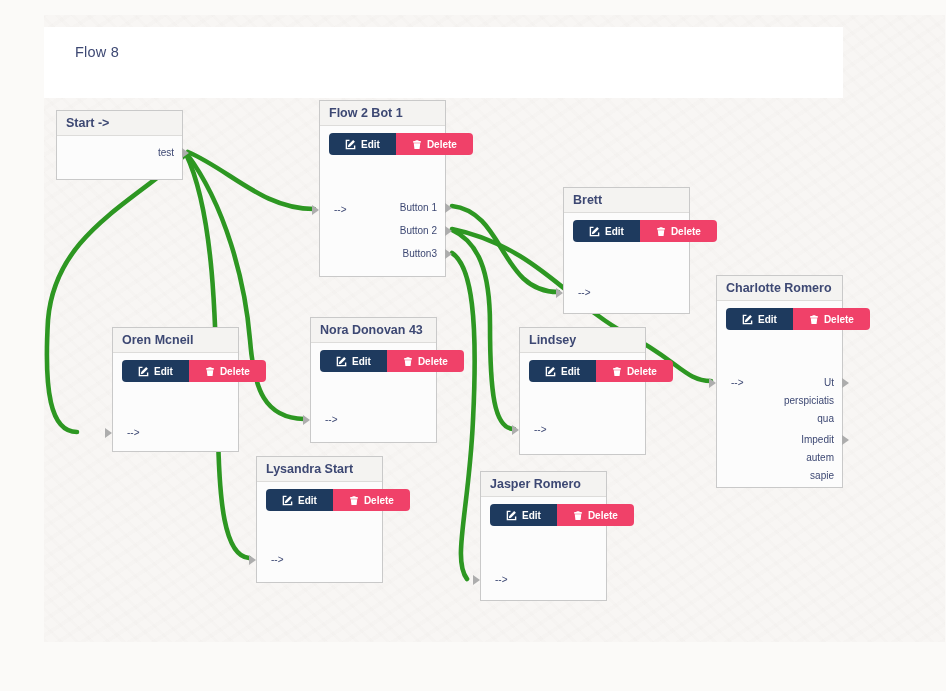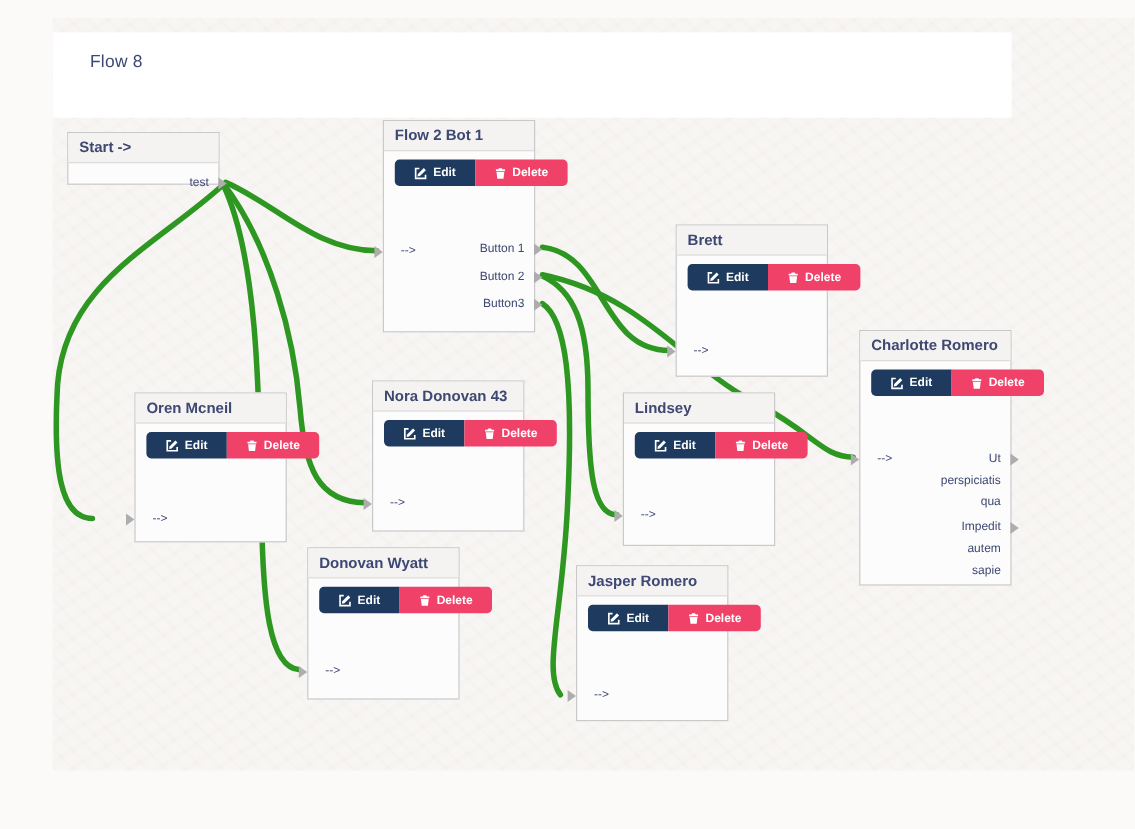--- a/index.html
+++ b/index.html
@@ -67,21 +67,21 @@
     <path d="M 186 154 C 130 205 55 235 48 320 C 44 390 50 432 77 432" stroke="#2d9722"></path>
     <path d="M 187 154 C 225 205 245 280 250 340 C 254 390 265 418 304 419" stroke="#2d9722"></path>
     <path d="M 186 154 C 215 215 216 330 218 430 C 219 500 224 556 249 558" stroke="#2d9722"></path>
     <path d="M 452 206 C 505 212 500 292 558 292" stroke="#2d9722"></path>
     <path d="M 452 229 C 535 246 572 305 625 333 C 678 360 685 381 711 381" stroke="#2d9722"></path>
     <path d="M 452 230 C 478 242 490 270 490 325 C 490 392 494 429 514 429" stroke="#2d9722"></path>
     <path d="M 452 253 C 472 266 478 320 473 420 C 469 510 452 560 467 579" stroke="#2d9722"></path>
   </svg>
 
 <div id="nodes">
-    <div class="node" style="left: 56px; top: 110px; width: 127px; height: 44px;">
+    <div class="node" style="left: 56px; top: 110px; width: 127px; height: 70px;">
       <div class="node-header">
         <span class="node-title">Start -&gt;</span>
       </div>
       <div class="port port-out" style="top: 37px;"></div>
       <div class="plabel plabel-right" style="top: 34px;">test</div>
     </div>
     <div class="node" style="left: 319px; top: 100px; width: 127px; height: 177px;">
       <div class="node-header">
         <span class="node-title">Flow 2 Bot 1</span>
       </div>
@@ -222,21 +222,21 @@
             <path fill="#fff" d="M6 1h4l.8 1.5H14V5H2V2.5h3.2zM2.8 6h10.4l-1.1 9H3.9z"></path>
           </svg>
           <span>Delete</span>
         </button>
       </div>
       <div class="port port-in" style="top: 97px;"></div>
       <div class="plabel plabel-left" style="top: 94px;">--&gt;</div>
     </div>
     <div class="node" style="left: 256px; top: 456px; width: 127px; height: 127px;">
       <div class="node-header">
-        <span class="node-title">Donovan Wyatt</span>
+        <span class="node-title">Lysandra Start</span>
       </div>
       <div class="btn-row">
         <button class="btn btn-edit" style="background: rgb(30, 58, 94);">
           <svg viewBox="0 0 16 16" width="11" height="11">
             <path fill="#fff" d="M11.9 1.6l2.5 2.5-7.2 7.2-3.1.6.6-3.1z"></path>
             <path fill="#fff" d="M13 9.5V13H3V3h3.5V1H1v14h14V9.5z"></path>
           </svg>
           <span>Edit</span>
         </button>
         <button class="btn btn-delete" style="background: rgb(240, 65, 105);">

